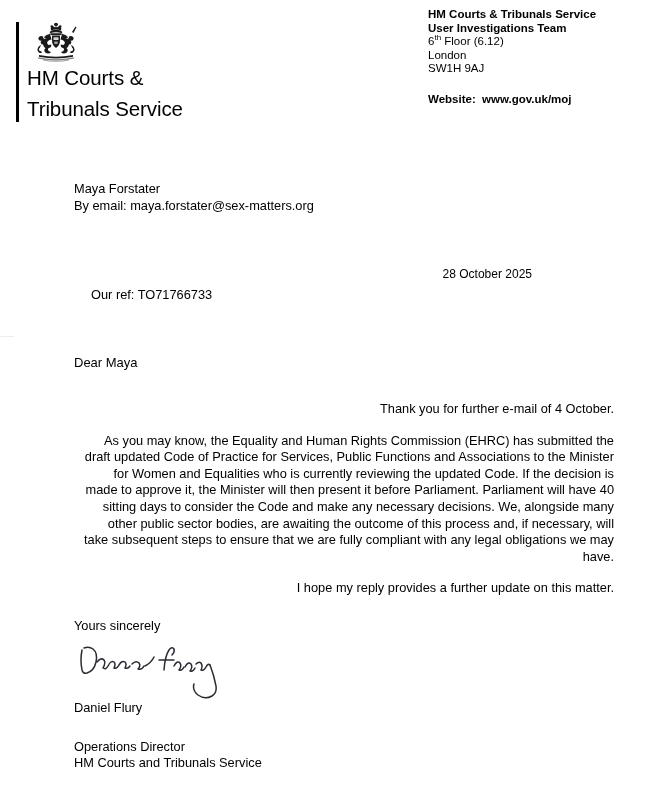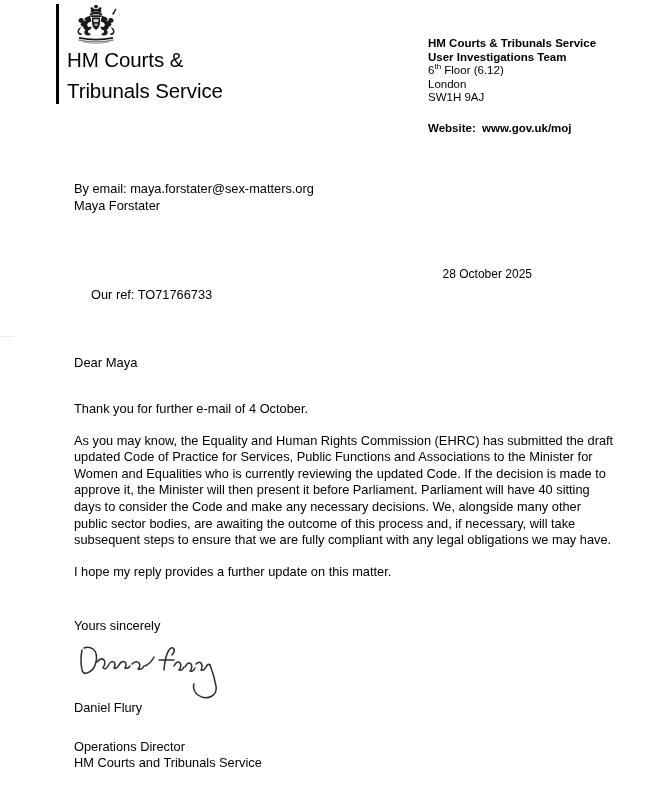--- a/index.html
+++ b/index.html
@@ -29,24 +29,23 @@
     position: absolute;
     left: 0;
     top: 0;
     width: 646px;
     height: 150px;
   }
 
   .logo-block {
     position: absolute;
     left: 16px;
-    top: 2px;
+    top: 20px;
     width: 280px;
     height: 108px;
-    margin-left: 40px;
   }
   .logo-rule {
     position: absolute;
     left: 0;
     top: 2px;
     width: 3px;
     height: 100px;
     background: #000000;
   }
   .crest {
@@ -65,21 +64,21 @@
     font-size: 20.5px;
     line-height: 31px;
     letter-spacing: -0.1px;
     color: #000000;
     white-space: pre;
   }
 
   .address-block {
     position: absolute;
     left: 428px;
-    top: 37px;
+    top: 8px;
     width: 210px;
     font-size: 11.5px;
     line-height: 13.6px;
   }
   .address-block .strong { font-weight: bold; }
   .address-block .ord { font-size: 8px; vertical-align: super; line-height: 0; }
   .address-line { white-space: pre; }
   .website-line {
     margin-top: 17px;
     font-weight: bold;
@@ -139,22 +138,22 @@
 
   .body-copy {
     position: absolute;
     left: 74px;
     top: 401px;
     width: 540px;
     font-size: 12.8px;
     line-height: 16.6px;
   }
   .body-copy p {
-    margin: 0 0 15px 0;
-    text-align: left;
+    margin: 0 0 15px 9px;
+    text-align: right;
   }
   .body-copy p.tight { margin-bottom: 15px; }
 
   .closing {
     position: absolute;
     left: 74px;
     top: 618px;
     font-size: 12.8px;
     line-height: 16.5px;
     white-space: pre;
@@ -230,22 +229,22 @@
       <div class="address-line strong">HM Courts &amp; Tribunals Service</div>
       <div class="address-line strong">User Investigations Team</div>
       <div class="address-line"><span>6</span><span class="ord">th</span><span> Floor (6.12)</span></div>
       <div class="address-line">London</div>
       <div class="address-line">SW1H 9AJ</div>
       <div class="website-line"><span>Website:</span><span>  </span><span>www.gov.uk/moj</span></div>
     </div>
   </div>
 
   <div class="recipient">
+    <div>Maya Forstater</div>
     <div>By email: maya.forstater@sex-matters.org</div>
-    <div>Maya Forstater</div>
   </div>
 
   <div class="date-line">28 October 2025</div>
   <div class="our-ref">Our ref: TO71766733</div>
 
   <div class="left-tick"></div>
 
   <div class="salutation">Dear Maya</div>
 
   <div class="body-copy">

